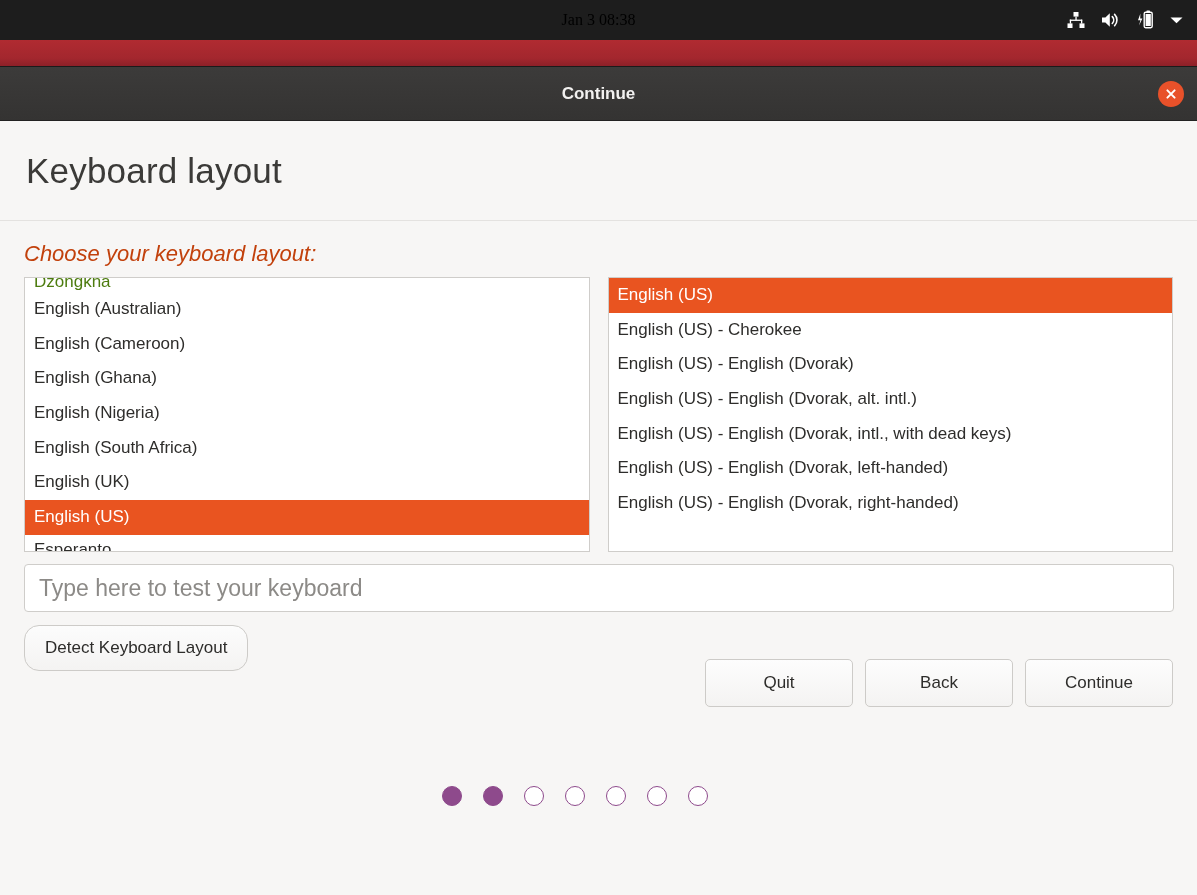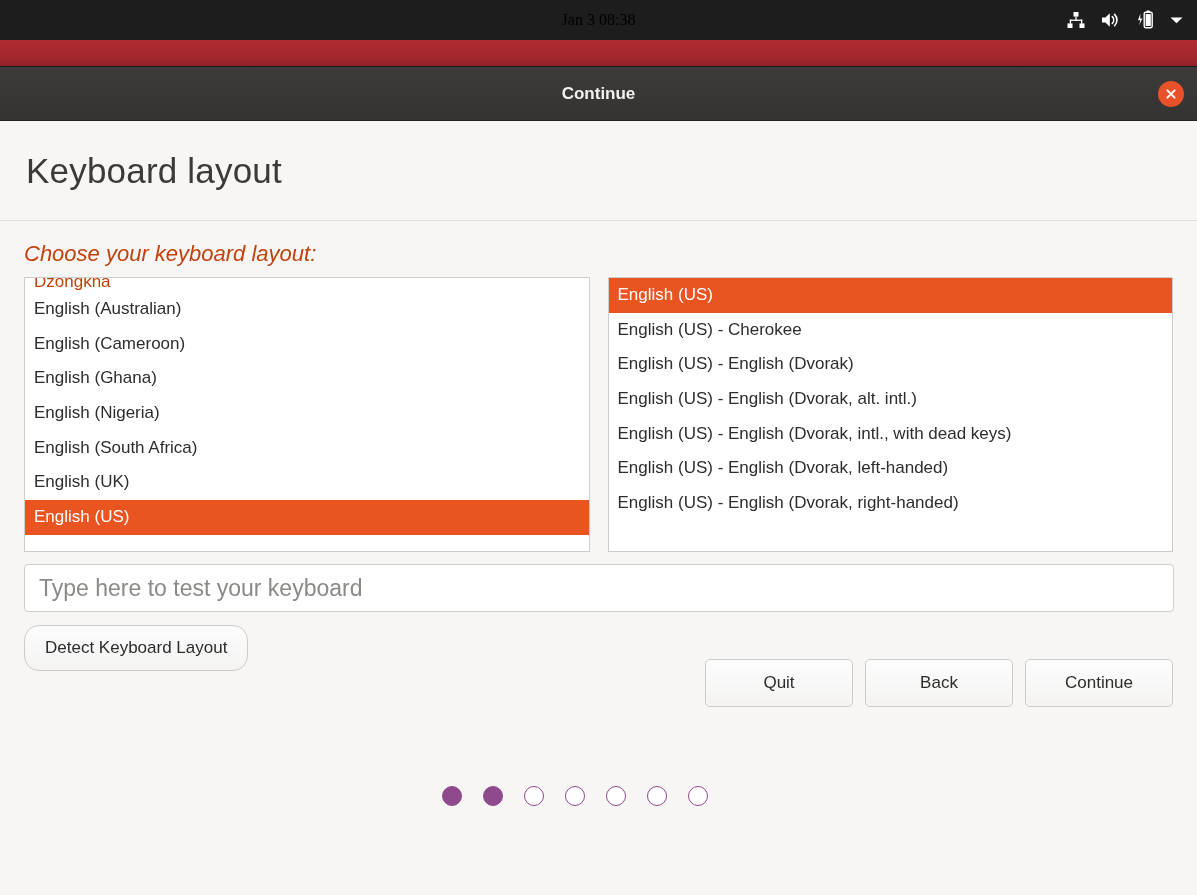--- a/index.html
+++ b/index.html
@@ -139,21 +139,21 @@
     cursor: pointer;
   }
   .list-item.selected {
     background: #e95420;
     color: #ffffff;
   }
   .list-item.clipped-top {
     height: 14px;
     line-height: 8px;
     overflow: hidden;
-    color: #c2410c;
+    color: #4d7c0f;
   }
   .list-item.clipped-bottom {
     height: 17px;
     line-height: 30px;
     overflow: hidden;
   }
 
   
   #test-entry {
     margin-top: 12px;
@@ -290,20 +290,21 @@
 
       <div id="layout-list" class="list-panel">
         <div class="list-item clipped-top">Dzongkha</div>
         <div class="list-item">English (Australian)</div>
         <div class="list-item">English (Cameroon)</div>
         <div class="list-item">English (Ghana)</div>
         <div class="list-item">English (Nigeria)</div>
         <div class="list-item">English (South Africa)</div>
         <div class="list-item">English (UK)</div>
         <div class="list-item selected">English (US)</div>
+        <div class="list-item clipped-bottom">Esperanto</div>
       </div>
 
       <div id="variant-list" class="list-panel">
         <div class="list-item selected">English (US)</div>
         <div class="list-item">English (US) - Cherokee</div>
         <div class="list-item">English (US) - English (Dvorak)</div>
         <div class="list-item">English (US) - English (Dvorak, alt. intl.)</div>
         <div class="list-item">English (US) - English (Dvorak, intl., with dead keys)</div>
         <div class="list-item">English (US) - English (Dvorak, left-handed)</div>
         <div class="list-item">English (US) - English (Dvorak, right-handed)</div>

